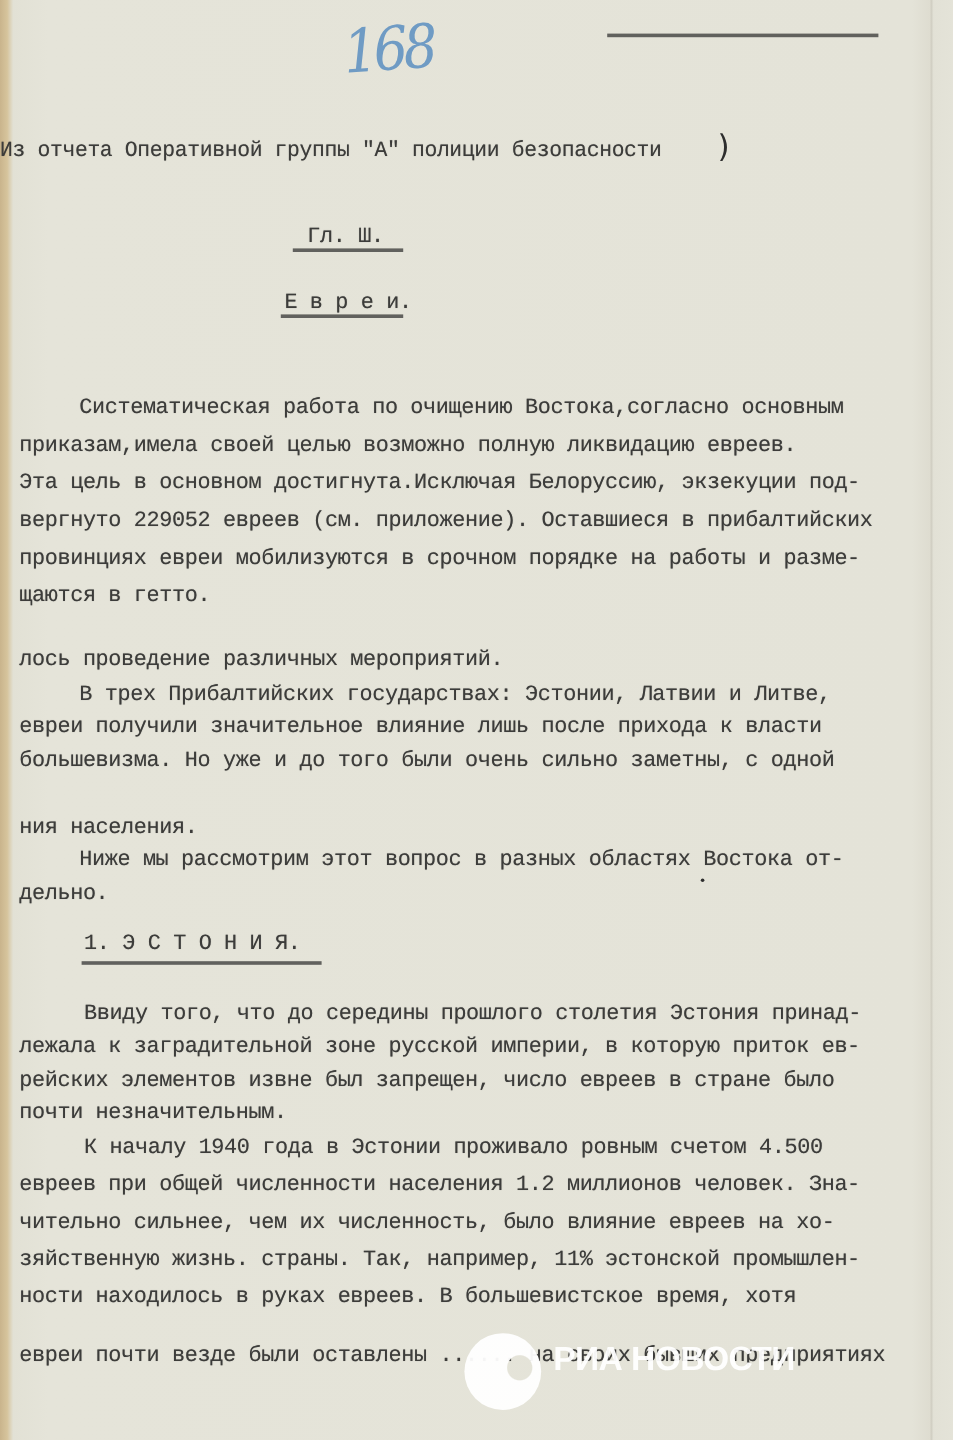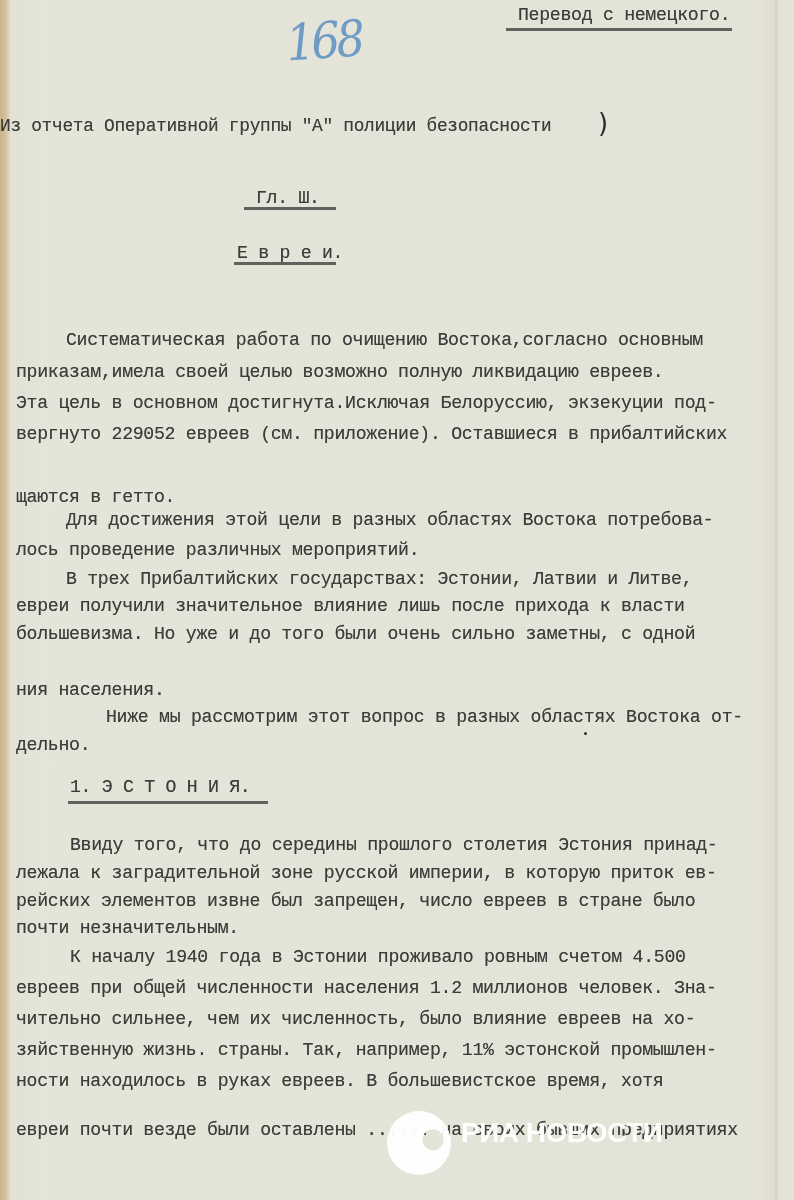--- a/index.html
+++ b/index.html
@@ -35,46 +35,45 @@
   .wm-text {
     position: absolute; left: 78px; top: 12px; color: rgba(255,255,255,.95);
     font-family: Liberation Sans, sans-serif; font-weight: bold; font-size: 28px; letter-spacing: -0.5px;
   }
 </style>
 </head>
 <body>
 
 <div class="paper">
 
-  <div class="t" style="left:518px;top:6px;">Перевод с немецкого.</div>
   <div class="underline" style="left:506px;top:28px;width:226px;"></div>
 
   <div class="hand">168</div>
 
   <div class="t" style="left:0px;top:117px;transform:scaleX(0.98);">Из отчета Оперативной группы "А" полиции безопасности</div>
   <div class="paren">)</div>
 
   <div class="t" style="left:256px;top:189px;">Гл. Ш.</div>
   <div class="underline" style="left:244px;top:207px;width:92px;"></div>
 
   <div class="t" style="left:237px;top:244px;">Е в р е и.</div>
   <div class="underline" style="left:234px;top:262px;width:102px;"></div>
 
   <div class="t" style="left:66px;top:331px;">Систематическая работа по очищению Востока,согласно основным</div>
   <div class="t" style="left:16px;top:363px;">приказам,имела своей целью возможно полную ликвидацию евреев.</div>
   <div class="t" style="left:16px;top:394px;">Эта цель в основном достигнута.Исключая Белоруссию, экзекуции под-</div>
   <div class="t" style="left:16px;top:425px;">вергнуто 229052 евреев (см. приложение). Оставшиеся в прибалтийских</div>
+  <div class="t" style="left:16px;top:457px;">провинциях евреи мобилизуются в срочном порядке на работы и разме-</div>
   <div class="t" style="left:16px;top:488px;">щаются в гетто.</div>
-  <div class="t" style="left:66px;top:511px;">Для достижения этой цели в разных областях Востока потребова-</div>
   <div class="t" style="left:16px;top:541px;">лось проведение различных мероприятий.</div>
   <div class="t" style="left:66px;top:570px;">В трех Прибалтийских государствах: Эстонии, Латвии и Литве,</div>
   <div class="t" style="left:16px;top:597px;">евреи получили значительное влияние лишь после прихода к власти</div>
   <div class="t" style="left:16px;top:625px;">большевизма. Но уже и до того были очень сильно заметны, с одной</div>
   <div class="t" style="left:16px;top:681px;text-align:center;">ния населения.</div>
-  <div class="t" style="left:66px;top:708px;margin-left:40px;">Ниже мы рассмотрим этот вопрос в разных областях Востока от-</div>
+  <div class="t" style="left:66px;top:708px;">Ниже мы рассмотрим этот вопрос в разных областях Востока от-</div>
   <div class="t" style="left:16px;top:736px;">дельно.</div>
   <div class="dot" style="left:584px;top:732px;"></div>
 
   <div class="t" style="left:70px;top:778px;">1. Э С Т О Н И Я.</div>
   <div class="underline" style="left:68px;top:801px;width:200px;"></div>
 
   <div class="t" style="left:70px;top:836px;">Ввиду того, что до середины прошлого столетия Эстония принад-</div>
   <div class="t" style="left:16px;top:892px;">рейских элементов извне был запрещен, число евреев в стране было</div>
   <div class="t" style="left:16px;top:864px;">лежала к заградительной зоне русской империи, в которую приток ев-</div>
   <div class="t" style="left:16px;top:919px;">почти незначительным.</div>

